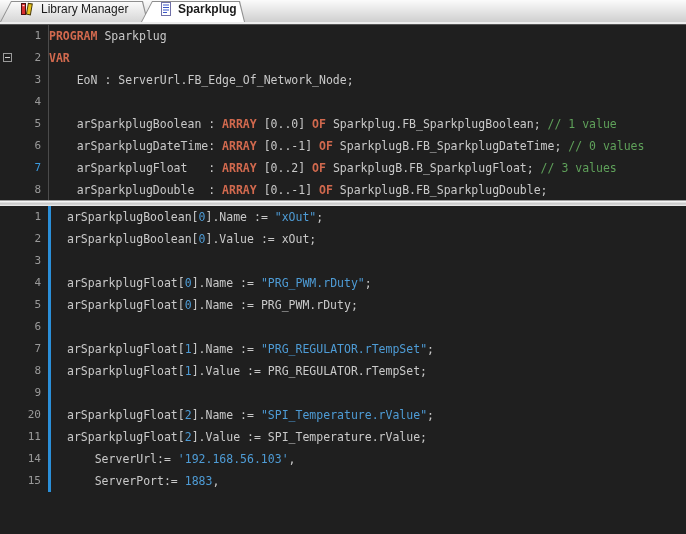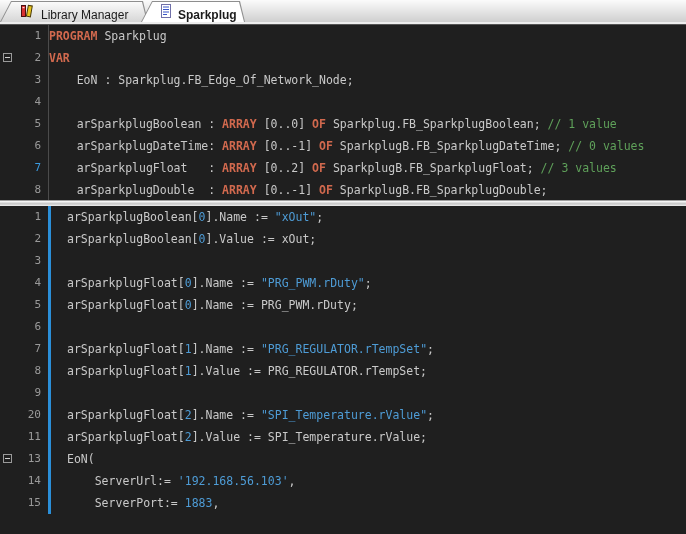--- a/index.html
+++ b/index.html
@@ -22,21 +22,21 @@
   .tabbar{
     height:24px;background:linear-gradient(#fbfbfb,#cfcfcf);
     display:flex;align-items:flex-end;position:relative;
     border-bottom:2px solid #ededed;
   }
   .tab{position:relative;height:21px;flex:0 0 auto;}
   .tab-border{position:absolute;inset:0;background:#8e8e8e;
     clip-path:polygon(11px 0,calc(100% - 5px) 0,100% 100%,0 100%);}
   .tab-face{position:absolute;left:1px;right:1px;top:1px;bottom:0;
     clip-path:polygon(10.5px 0,calc(100% - 5px) 0,100% 100%,0 100%);
-    display:flex;align-items:flex-end;padding:0 12px 0 18px;gap:6px;}
+    display:flex;align-items:flex-start;padding:0 12px 0 18px;gap:6px;}
   .tab.inactive .tab-face{background:linear-gradient(#fafafa,#d6d6d6);}
   .tab.active .tab-face{background:#ffffff;}
   .tab{margin-right:-7px;}
   .tab.active{z-index:3;}
   .tab.inactive{z-index:2;}
   .tab-label{font-size:12px;color:#1b1b1b;white-space:nowrap;}
   .tab.active .tab-label{font-weight:bold;}
   .tab-close{font-size:12px;font-weight:bold;color:#111;margin-left:4px;cursor:pointer;line-height:1;}
   .tab-icon{display:inline-block;flex:0 0 auto;}
 
@@ -115,21 +115,21 @@
       <div class="row">
         <div class="foldcol">
           <span class="foldbox"></span>
         </div>
         <div class="ln">2</div>
         <div class="codecell"><span class="seg-kw">VAR</span></div>
       </div>
       <div class="row">
         <div class="foldcol"></div>
         <div class="ln">3</div>
-        <div class="codecell"><span class="seg-id">    EoN : Sparkplug.FB_Edge_Of_Network_Node;</span></div>
+        <div class="codecell"><span class="seg-id">    EoN : ServerUrl.FB_Edge_Of_Network_Node;</span></div>
       </div>
       <div class="row">
         <div class="foldcol"></div>
         <div class="ln">4</div>
         <div class="codecell"></div>
       </div>
       <div class="row">
         <div class="foldcol"></div>
         <div class="ln">5</div>
         <div class="codecell"><span class="seg-id">    arSparkplugBoolean : </span><span class="seg-kw">ARRAY</span><span class="seg-id"> [0..0] </span><span class="seg-kw">OF</span><span class="seg-id"> Sparkplug.FB_SparkplugBoolean; </span><span class="seg-com">// 1 value</span></div>
@@ -201,27 +201,20 @@
         <div class="foldcol"></div>
         <div class="ln">20</div>
         <div class="codecell"><span class="seg-id">arSparkplugFloat[</span><span class="seg-num">2</span><span class="seg-id">].Name := </span><span class="seg-str">"SPI_Temperature.rValue"</span><span class="seg-id">;</span></div>
       </div>
       <div class="row">
         <div class="foldcol"></div>
         <div class="ln">11</div>
         <div class="codecell"><span class="seg-id">arSparkplugFloat[</span><span class="seg-num">2</span><span class="seg-id">].Value := SPI_Temperature.rValue;</span></div>
       </div>
       <div class="row">
-        <div class="foldcol">
-          <span class="foldbox"></span>
-        </div>
-        <div class="ln">13</div>
-        <div class="codecell"><span class="seg-id">EoN(</span></div>
-      </div>
-      <div class="row">
         <div class="foldcol"></div>
         <div class="ln">14</div>
         <div class="codecell"><span class="seg-id">    ServerUrl:= </span><span class="seg-str">'192.168.56.103'</span><span class="seg-id">,</span></div>
       </div>
       <div class="row">
         <div class="foldcol"></div>
         <div class="ln">15</div>
         <div class="codecell"><span class="seg-id">    ServerPort:= </span><span class="seg-num">1883</span><span class="seg-id">,</span></div>
       </div>
     </div>

